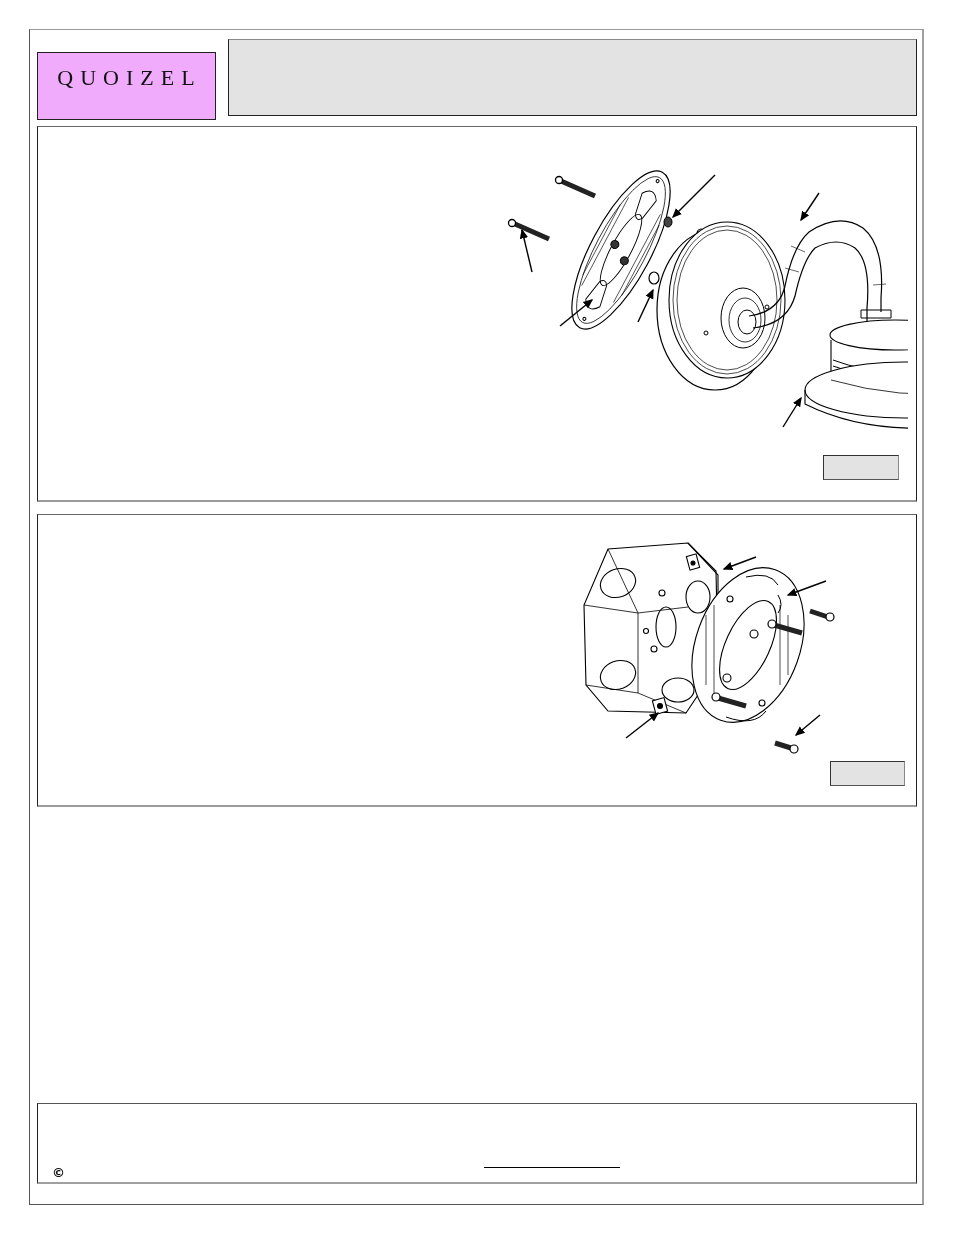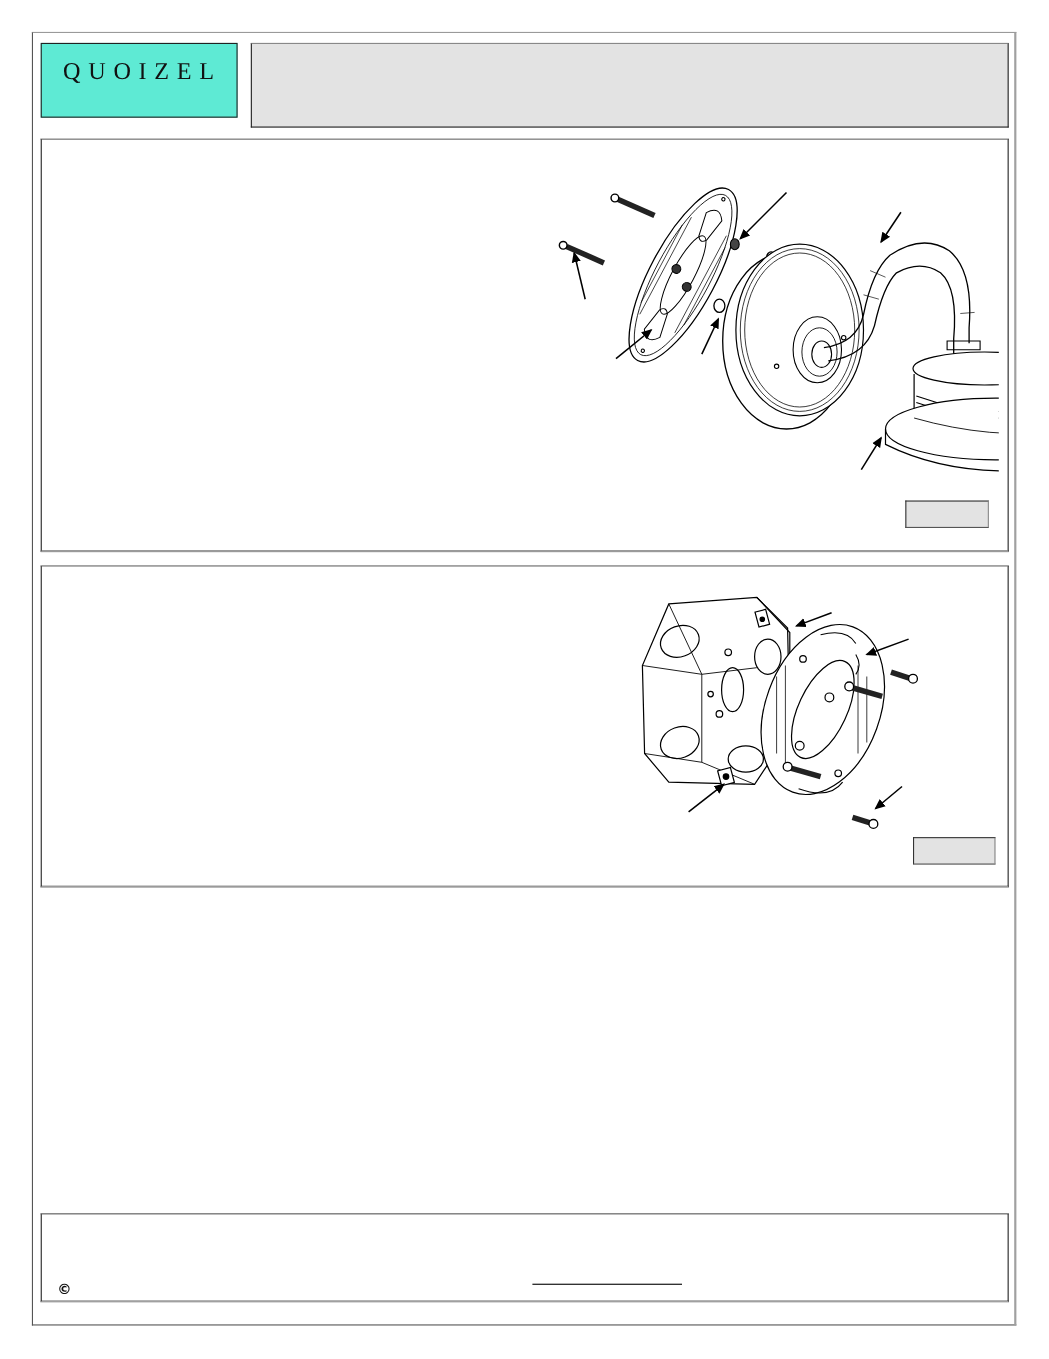--- a/index.html
+++ b/index.html
@@ -1,19 +1,19 @@
 <!DOCTYPE html>
 <html><head>
   <meta charset="utf-8">
   <style>
     html, body { margin: 0; padding: 0; background: #ffffff; }
     body { width: 954px; height: 1235px; position: relative; overflow: hidden; font-family: "Liberation Serif", serif; }
     .abs { position: absolute; box-sizing: border-box; }
     .outer-frame { left: 29px; top: 29px; width: 895px; height: 1176px; border: 1px solid #555; border-top-color: #9a9a9a; border-right: 2px solid #a0a0a0; }
-    .logo-box { left: 37px; top: 39px; width: 179px; height: 68px; border: 1px solid #222; background: #5eead4; }
+    .logo-box { left: 37px; top: 52px; width: 179px; height: 68px; border: 1px solid #222; background: #f0abfc; }
     .logo-text { position: absolute; left: 0; right: 0; top: 12px; text-align: center; font-family: "Liberation Serif", serif; font-size: 22px; letter-spacing: 7px; color: #111; padding-left: 6px; }
     .title-box { left: 228px; top: 39px; width: 689px; height: 77px; border: 1px solid #222; border-top-color: #888; background: #e3e3e3; }
     .panel { border: 1px solid #222; border-bottom: 2px solid #9a9a9a; border-top-color: #666; background: #fff; }
     .panel-1 { left: 37px; top: 126px; width: 880px; height: 376px; }
     .panel-2 { left: 37px; top: 514px; width: 880px; height: 293px; }
     .fig-label { border: 1px solid #333; border-right-color: #888; border-bottom-color: #555; background: #e3e3e3; }
     .fig-label-1 { left: 823px; top: 455px; width: 76px; height: 25px; }
     .fig-label-2 { left: 830px; top: 761px; width: 75px; height: 25px; }
     .footer-box { left: 37px; top: 1103px; width: 880px; height: 81px; border: 1px solid #222; border-top-color: #555; border-bottom: 2px solid #a0a0a0; background: #fff; }
     .copyright { position: absolute; left: 14px; top: 61px; font-family: "DejaVu Sans", sans-serif; font-size: 13px; font-weight: bold; color: #111; }

